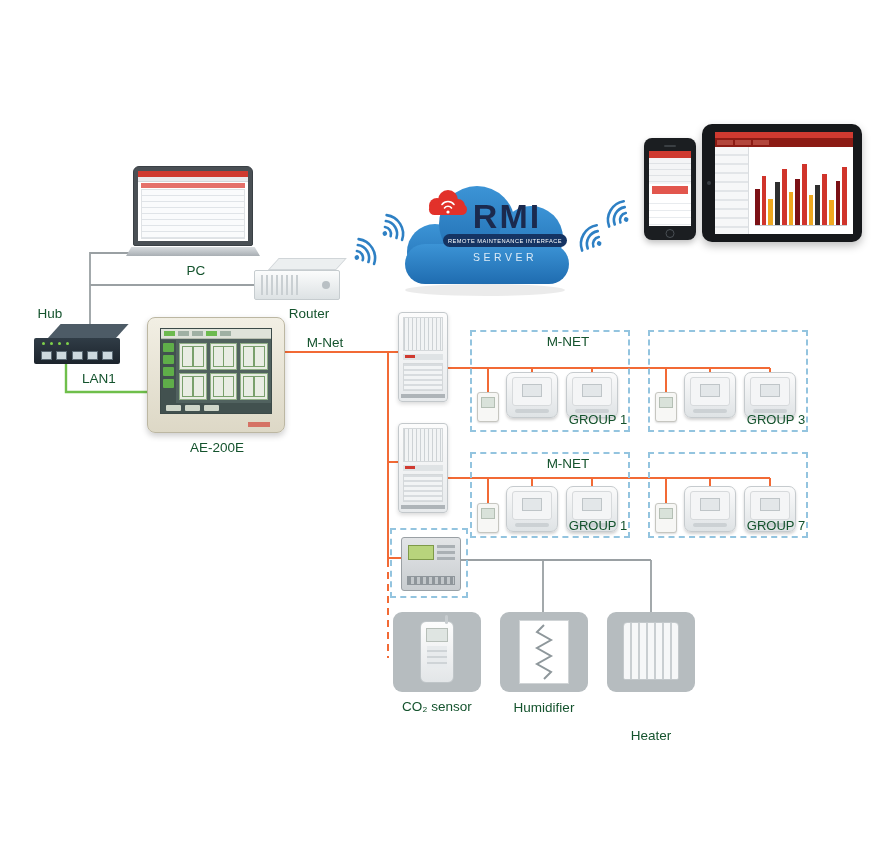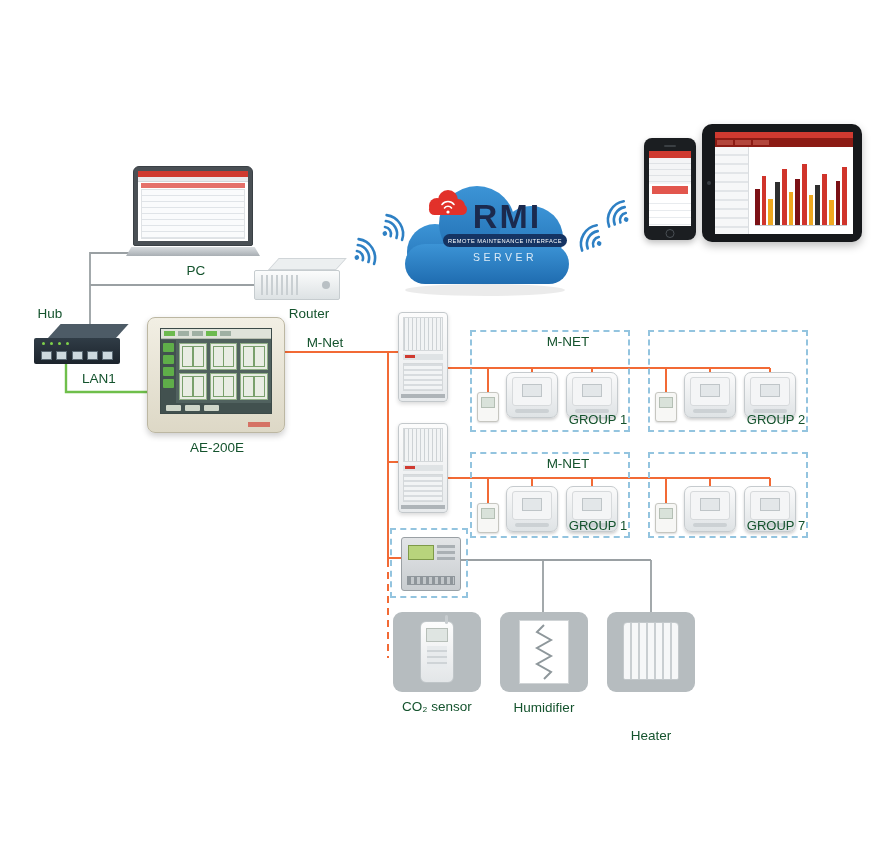--- a/index.html
+++ b/index.html
@@ -460,20 +460,20 @@
 
   <div class="lbl lbl-pc">PC</div>
   <div class="lbl lbl-hub">Hub</div>
   <div class="lbl lbl-router">Router</div>
   <div class="lbl lbl-lan">LAN1</div>
   <div class="lbl lbl-ae">AE-200E</div>
   <div class="lbl lbl-mnet">M-Net</div>
   <div class="lbl lbl-mnet1">M-NET</div>
   <div class="lbl lbl-mnet3">M-NET</div>
   <div class="lbl lbl-g1">GROUP 1</div>
-  <div class="lbl lbl-g2">GROUP 2</div>
+  <div class="lbl lbl-g2">GROUP 3</div>
   <div class="lbl lbl-g3">GROUP 1</div>
   <div class="lbl lbl-g4">GROUP 7</div>
   <div class="lbl lbl-co2">CO₂ sensor</div>
   <div class="lbl lbl-hum">Humidifier</div>
   <div class="lbl lbl-heat">Heater</div>
 
 </div>
 
 </body></html>

